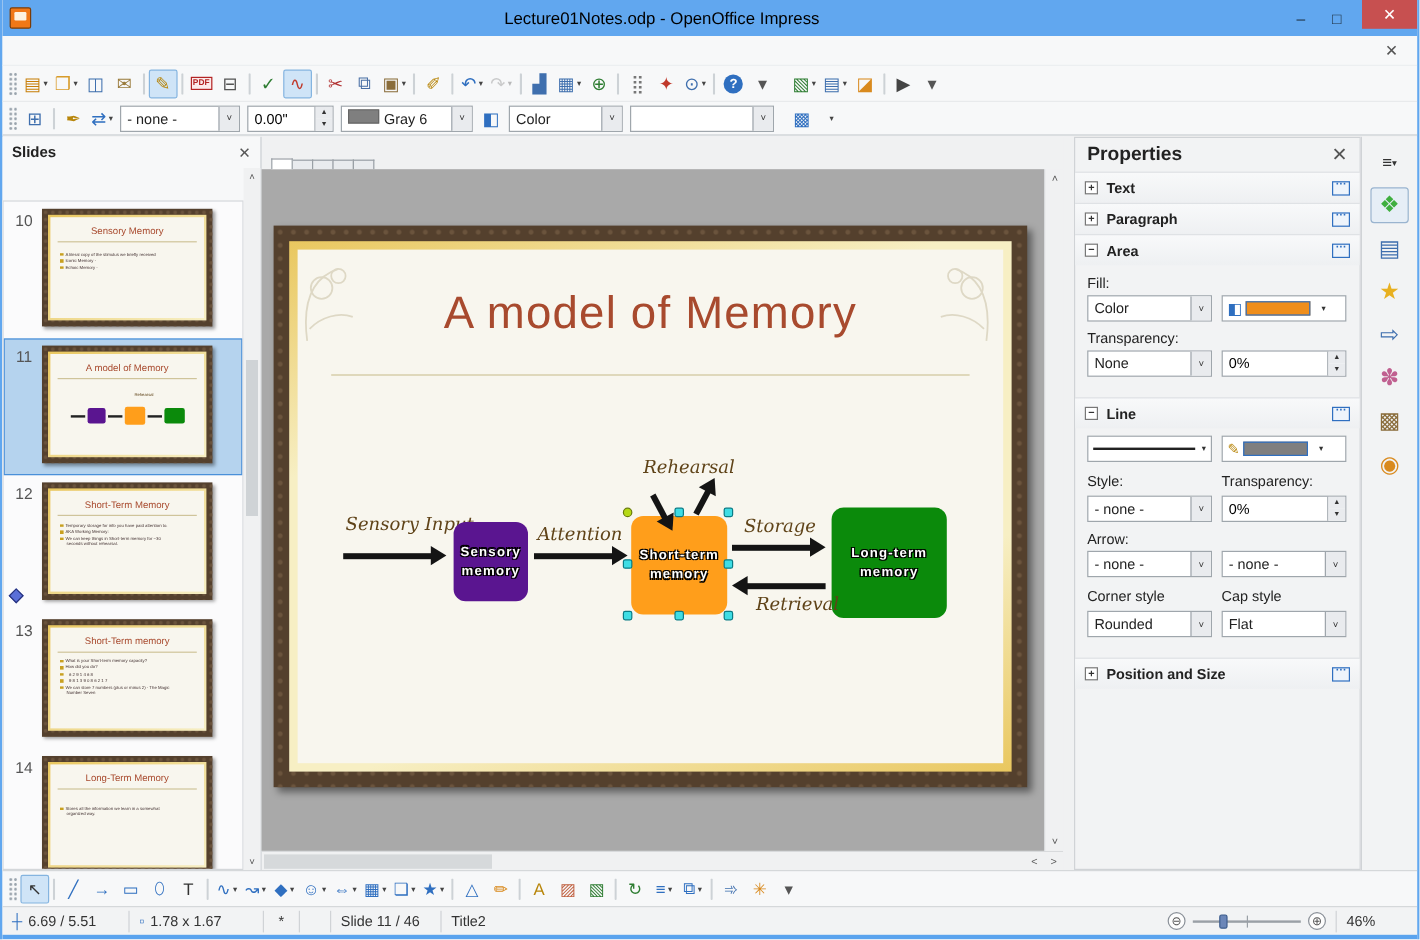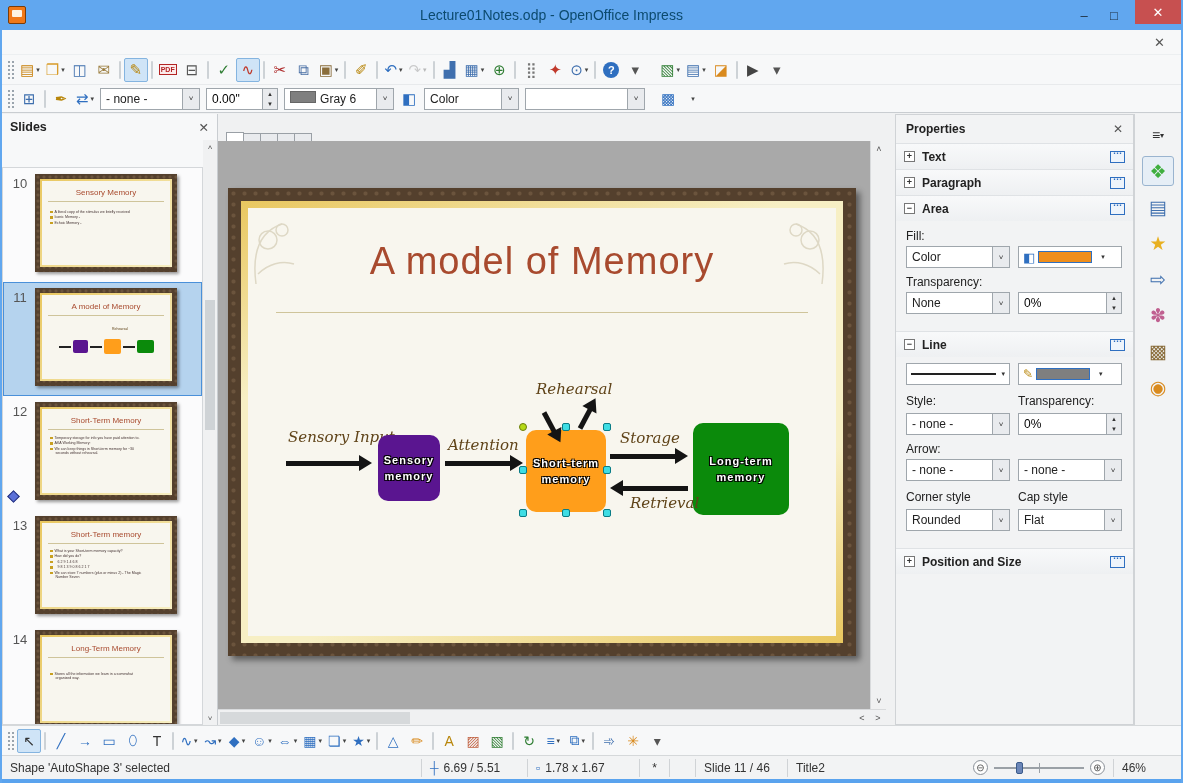--- a/index.html
+++ b/index.html
@@ -5,21 +5,21 @@
   * { margin:0; padding:0; box-sizing:border-box; }
   html,body { font-family:"Liberation Sans", sans-serif; }
   .window{ position:relative; width:1183px; height:783px; background:var(--window_bg);
     border-left:2px solid var(--titlebar); border-right:2px solid var(--titlebar); overflow:hidden; }
   
   .titlebar{ position:absolute; top:0; left:0; right:0; height:30px; background:var(--titlebar);
     display:flex; align-items:center; }
   .app-icon{ width:18px; height:18px; margin:0 8px 0 6px; background:#f07818; border:1px solid #7a3c08;
     border-radius:2px; position:relative; }
   .app-icon::after{ content:""; position:absolute; inset:3px 3px 6px 3px; background:#fdf3e2; border-radius:1px;}
-  .title-text{ flex:1; text-align:center; font-size:14px; color:#0c4a6e; }
+  .title-text{ flex:1; text-align:center; font-size:14px; color:#000000; }
   .win-btn{ width:30px; height:22px; display:flex; align-items:center; justify-content:center;
     font-size:13px; color:#1d2c3a; margin-top:0; }
   .win-close{ width:46px; height:24px; background:var(--close_red); color:#fff; align-self:flex-start; margin-left:6px;}
   
   .menubar{ position:absolute; top:30px; left:0; right:0; height:25px; background:#f7f8f9;
     display:flex; align-items:center; padding-left:8px; border-bottom:1px solid #eceff1;}
   .menu-item{ padding:3px 8px; font-size:12.5px; color:#222; }
   .menu-close{ margin-left:auto; margin-right:10px; color:#555; font-size:13px; padding:2px 6px;}
   
   .tbar{ position:absolute; left:0; right:0; background:#f7f8f9; display:flex; align-items:center; }
@@ -107,21 +107,21 @@
   .arrow{ position:absolute; height:5px; background:var(--arrow_black); }
   .arrow.r::after{ content:""; position:absolute; right:-12px; top:-6px; border-left:13px solid var(--arrow_black);
     border-top:8px solid transparent; border-bottom:8px solid transparent;}
   .arrow.l::before{ content:""; position:absolute; left:-12px; top:-6px; border-right:13px solid var(--arrow_black);
     border-top:8px solid transparent; border-bottom:8px solid transparent;}
   .handle{ position:absolute; width:8px; height:8px; background:var(--handle_cyan); border:1px solid #0a7c86; border-radius:2px;}
   .handle.green{ background:var(--handle_green); border-color:#6a7d0a; border-radius:50%;}
   
   .psplit{ width:9px; background:var(--window_bg); }
   .props{ width:239px; background:#f2f3f4; border:1px solid #d0d3d6; display:flex; flex-direction:column; font-size:12px;}
-  .props-head{ height:28px; display:flex; align-items:center; padding:0 10px; font-size:12px; font-weight:bold; color:#222;}
+  .props-head{ height:28px; display:flex; align-items:center; padding:0 10px; font-size:16px; font-weight:bold; color:#222;}
   .props-head .x{ margin-left:auto; font-weight:normal; color:#555;}
   .sec-head{ height:26px; display:flex; align-items:center; padding:0 8px; background:linear-gradient(#f8f9fa,#eef0f2);
     border-top:1px solid #dfe2e5; font-weight:bold; color:#222;}
   .exp{ width:11px; height:11px; border:1px solid #777; font-size:9px; line-height:9px; text-align:center;
     margin-right:7px; background:#fff; color:#333;}
   .launcher{ margin-left:auto; width:15px; height:12px; border:1px solid var(--accent_blue); position:relative; background:#eef4fb;}
   .launcher::after{ content:"⋯"; position:absolute; left:2px; top:-4px; font-size:9px; color:var(--accent_blue);}
   .sec-body{ padding:6px 10px 10px 10px; }
   .frow{ display:flex; align-items:center; margin-bottom:7px; gap:8px;}
   .flabel{ font-size:12px; color:#222; margin:2px 0 3px 0;}
@@ -927,21 +927,20 @@
         </div>
 
         <div class="tb-btn">
           <span class="g" style="color: rgb(85, 85, 85);">▾</span>
 
         </div>
       </div>
   </div>
 
   <div class="statusbar">
-    <div class="sseg msg">Shape 'AutoShape 3' selected</div>
     <div class="sseg" style="width:106px">
       <span style="color:#2f6fc0">┼</span>
       <span>6.69 / 5.51</span>
       </div>
     <div class="sseg" style="width:112px">
       <span style="color:#2f6fc0">▫</span>
       <span>1.78 x 1.67</span>
       </div>
     <div class="sseg" style="width:30px;justify-content:center">*</div>
     <div class="sseg" style="width:26px"></div>

